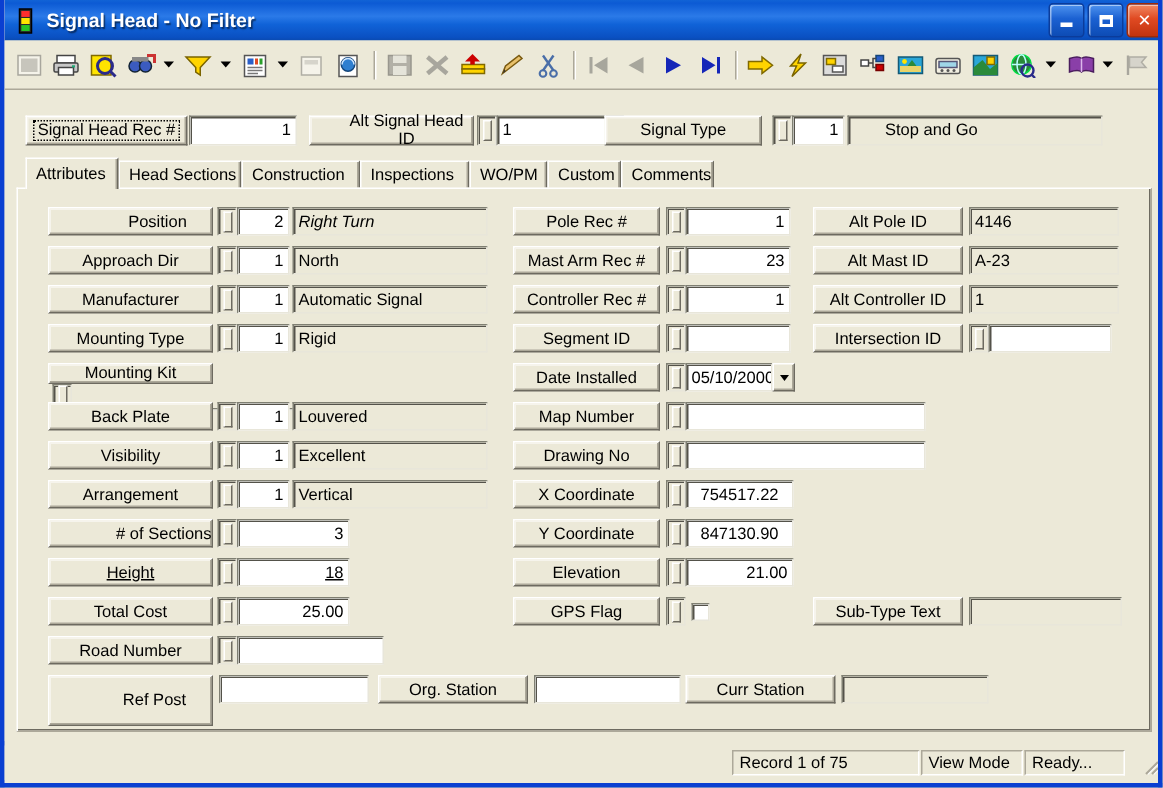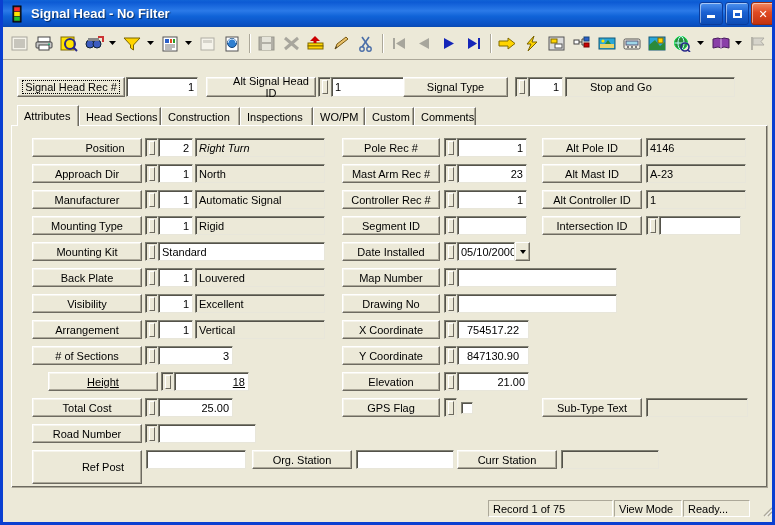--- a/index.html
+++ b/index.html
@@ -425,21 +425,21 @@
       <div class="row" style="left:20px;top:90px;">
         <div class="btn" style="width:110px;height:19px;">
             <span>Mounting Type</span>
           </div>
         <div class="spin" style="height:19px;margin-left:3px;">
             <b></b>
           </div>
         <div class="fld right" style="width:35px;height:19px;">1</div>
         <div class="fld ro" style="width:130px;height:19px;margin-left:2px;">Rigid</div>
       </div>
-      <div class="row" style="left:20px;top:116px;">
+      <div class="row" style="left:20px;top:116px;flex-direction:column;">
         <div class="btn" style="width:110px;height:19px;">
             <span>Mounting Kit</span>
           </div>
         <div class="spin" style="height:19px;margin-left:3px;">
             <b></b>
           </div>
         <div class="fld" style="width:167px;height:19px;">Standard</div>
       </div>
       <div class="row" style="left:20px;top:142px;">
         <div class="btn" style="width:110px;height:19px;">
@@ -465,29 +465,29 @@
         <div class="btn" style="width:110px;height:19px;">
             <span>Arrangement</span>
           </div>
         <div class="spin" style="height:19px;margin-left:3px;">
             <b></b>
           </div>
         <div class="fld right" style="width:35px;height:19px;">1</div>
         <div class="fld ro" style="width:130px;height:19px;margin-left:2px;">Vertical</div>
       </div>
       <div class="row" style="left:20px;top:220px;">
-        <div class="btn" style="width:110px;height:19px;">
+        <div class="btn" style="width:110px;height:19px;justify-content:flex-end;">
             <span># of Sections</span>
           </div>
         <div class="spin" style="height:19px;margin-left:3px;">
             <b></b>
           </div>
         <div class="fld right" style="width:75px;height:19px;">3</div>
       </div>
-      <div class="row" style="left:36px;top:246px;text-decoration:underline;">
+      <div class="row" style="left:20px;top:246px;text-decoration:underline;">
         <div class="btn" style="width:110px;height:19px;">
             <span>Height</span>
           </div>
         <div class="spin" style="height:19px;margin-left:3px;">
             <b></b>
           </div>
         <div class="fld right" style="width:75px;height:19px;">18</div>
       </div>
       <div class="row" style="left:20px;top:272px;">
         <div class="btn" style="width:110px;height:19px;">

